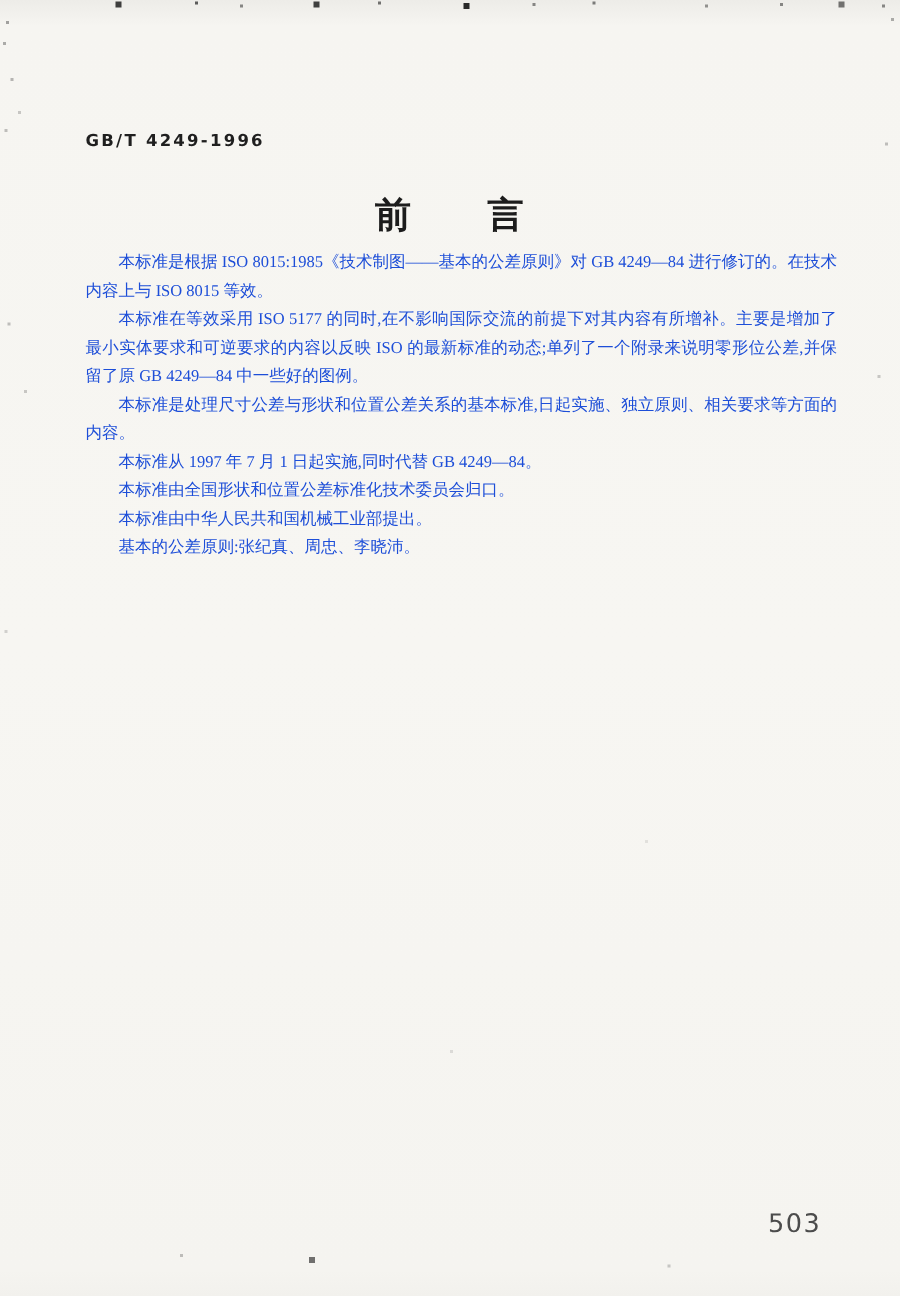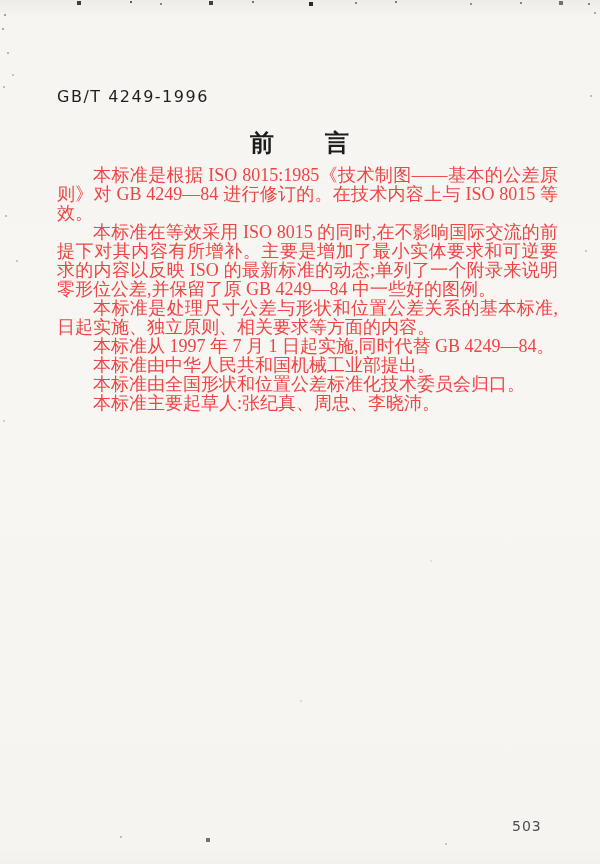--- a/index.html
+++ b/index.html
@@ -26,59 +26,58 @@
       16px 260px 0 rgba(60,60,60,.25), 3px 420px 0 rgba(60,60,60,.2),
       594px 12px 0 rgba(60,60,60,.4), 590px 95px 0 rgba(60,60,60,.3),
       585px 250px 0 rgba(60,60,60,.25),
       207px 839px 0 1px rgba(40,40,40,.65), 120px 836px 0 rgba(60,60,60,.3),
       445px 843px 0 rgba(60,60,60,.25), 300px 700px 0 rgba(70,70,70,.15),
       430px 560px 0 rgba(70,70,70,.12);
   }
   .std-code{
     position:absolute;left:57px;top:87px;
     font-family:"DejaVu Sans","Liberation Sans",sans-serif;
-    font-weight:normal;font-size:16px;letter-spacing:1.5px;color:#1f1f1f;
+    font-weight:bold;font-size:11px;letter-spacing:1.5px;color:#1f1f1f;
   }
   .doc-title{
     position:absolute;top:127px;left:0;width:100%;
     display:flex;justify-content:center;gap:50px;
     font-size:24px;font-weight:bold;color:#1c1c1c;margin:0;
     letter-spacing:1px;
   }
   .body-text{
     position:absolute;left:57px;top:166px;width:501px;
-    font-size:18px;line-height:19px;text-align:justify;
-    color:#ef4444;
+    font-size:11px;line-height:19px;text-align:justify;
+    color:#1d4ed8;
     font-family:Liberation Serif, serif;
   }
   .body-text p{margin:0;padding:0;text-indent:2em;text-justify:inter-ideograph;}
   .page-number{
     position:absolute;left:512px;top:806px;
-    font-size:14px;color:#4c4c4c;letter-spacing:1px;
+    font-size:17px;color:#4c4c4c;letter-spacing:1px;
     font-family:"DejaVu Sans","Liberation Sans",sans-serif;
-    margin-top:12px;
   }
 </style>
 </head>
 <body>
 
 <div class="page">
   <div class="noise"></div>
 
   <div class="std-code">GB/T 4249-1996</div>
 
   <h1 class="doc-title">
     <span>前</span>
     <span>言</span>
   </h1>
 
   <main class="body-text">
     <p>本标准是根据 ISO 8015:1985《技术制图——基本的公差原则》对 GB 4249—84 进行修订的。在技术内容上与 ISO 8015 等效。</p>
-    <p>本标准在等效采用 ISO 8015 的同时,在不影响国际交流的前提下对其内容有所增补。主要是增加了最小实体要求和可逆要求的内容以反映 ISO 的最新标准的动态;单列了一个附录来说明零形位公差,并保留了原 GB 4249—84 中一些好的图例。</p>
+    <p>本标准在等效采用 ISO 5177 的同时,在不影响国际交流的前提下对其内容有所增补。主要是增加了最小实体要求和可逆要求的内容以反映 ISO 的最新标准的动态;单列了一个附录来说明零形位公差,并保留了原 GB 4249—84 中一些好的图例。</p>
     <p>本标准是处理尺寸公差与形状和位置公差关系的基本标准,日起实施、独立原则、相关要求等方面的内容。</p>
     <p>本标准从 1997 年 7 月 1 日起实施,同时代替 GB 4249—84。</p>
+    <p>本标准由全国形状和位置公差标准化技术委员会归口。</p>
     <p>本标准由中华人民共和国机械工业部提出。</p>
-    <p>本标准由全国形状和位置公差标准化技术委员会归口。</p>
-    <p>本标准主要起草人:张纪真、周忠、李晓沛。</p>
+    <p>基本的公差原则:张纪真、周忠、李晓沛。</p>
   </main>
 
   <div class="page-number">503</div>
 </div>
 
 </body></html>

